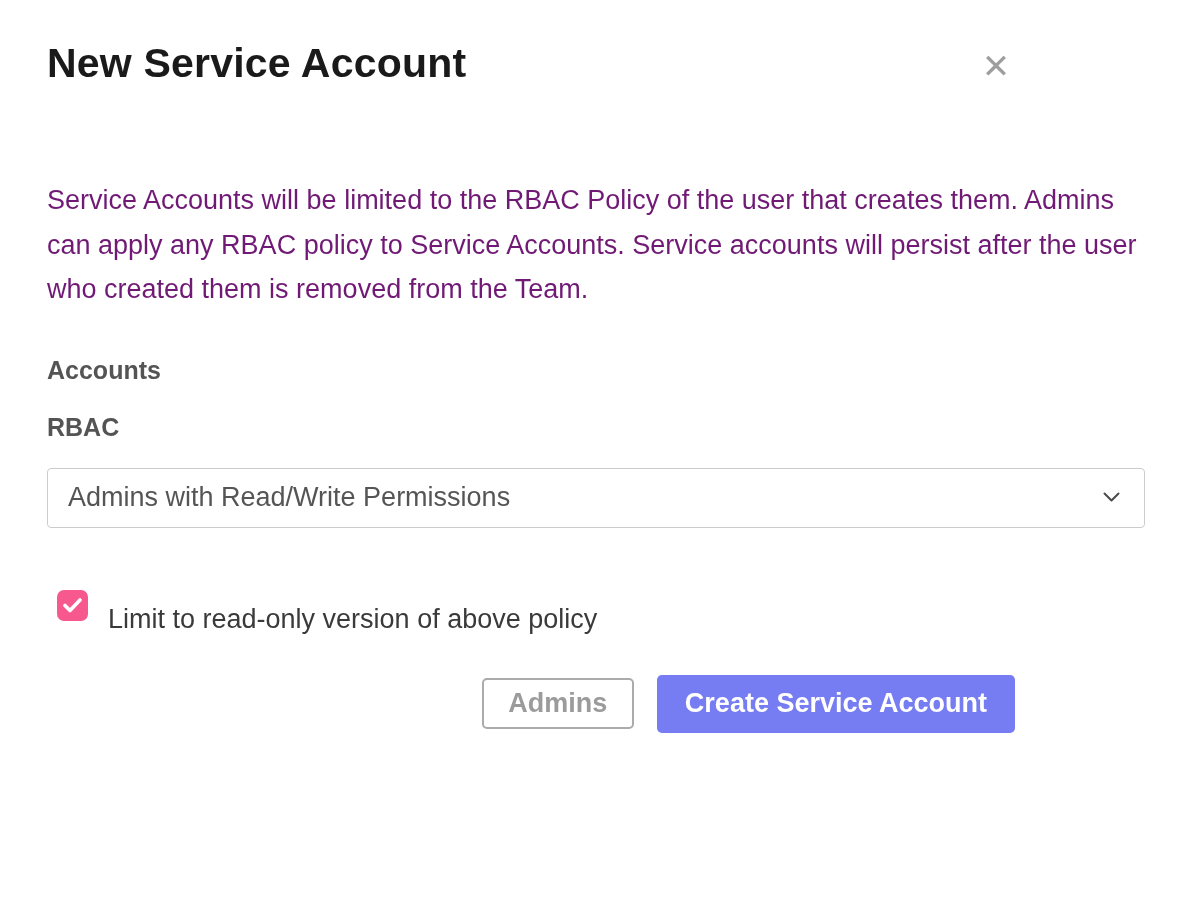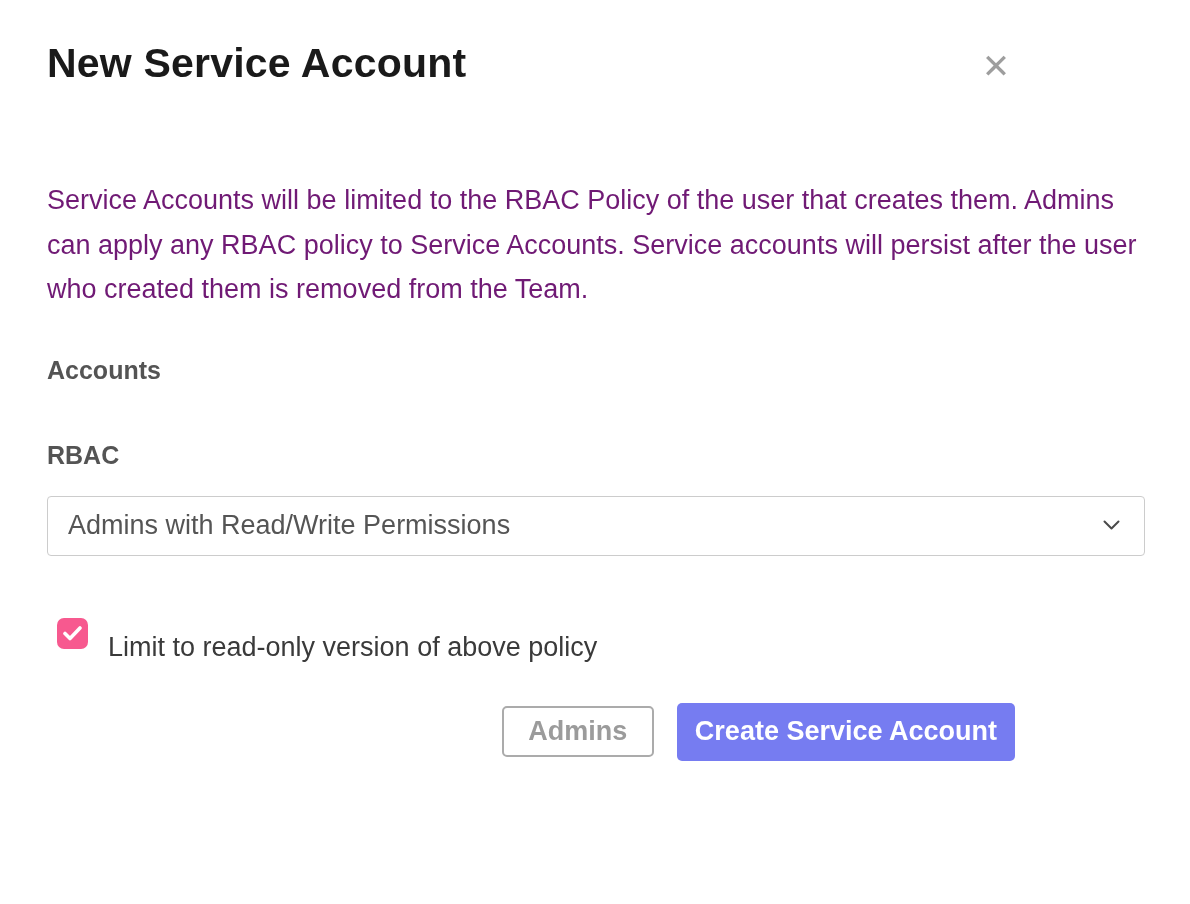--- a/index.html
+++ b/index.html
@@ -61,21 +61,21 @@
     height: 92px;
     border: 1px solid #cccccc;
     border-radius: 4px;
     padding: 0 26px;
     font-size: 27px;
     color: #555555;
     font-family: "Liberation Sans", sans-serif;
     background: #ffffff;
     outline: none;
   }
-  .label-rbac { margin-top: 56px; }
+  .label-rbac { margin-top: 28px; }
   .select-box {
     margin-top: 26px;
     width: 1098px;
     height: 60px;
     border: 1px solid #cccccc;
     border-radius: 4px;
     padding: 0 20px 0 20px;
     display: flex;
     align-items: center;
     justify-content: space-between;
@@ -126,21 +126,21 @@
   }
   .btn-cancel {
     width: 152px;
     height: 51px;
     background: #ffffff;
     border: 2px solid #ababab;
     color: #9b9b9b;
   }
   .btn-create {
     height: 58px;
-    padding: 0 18px;
+    padding: 0 28px;
     background: #767cf1;
     border: none;
     color: #ffffff;
   }
 </style>
 </head>
 <body>
 
 <div class="modal">
 

